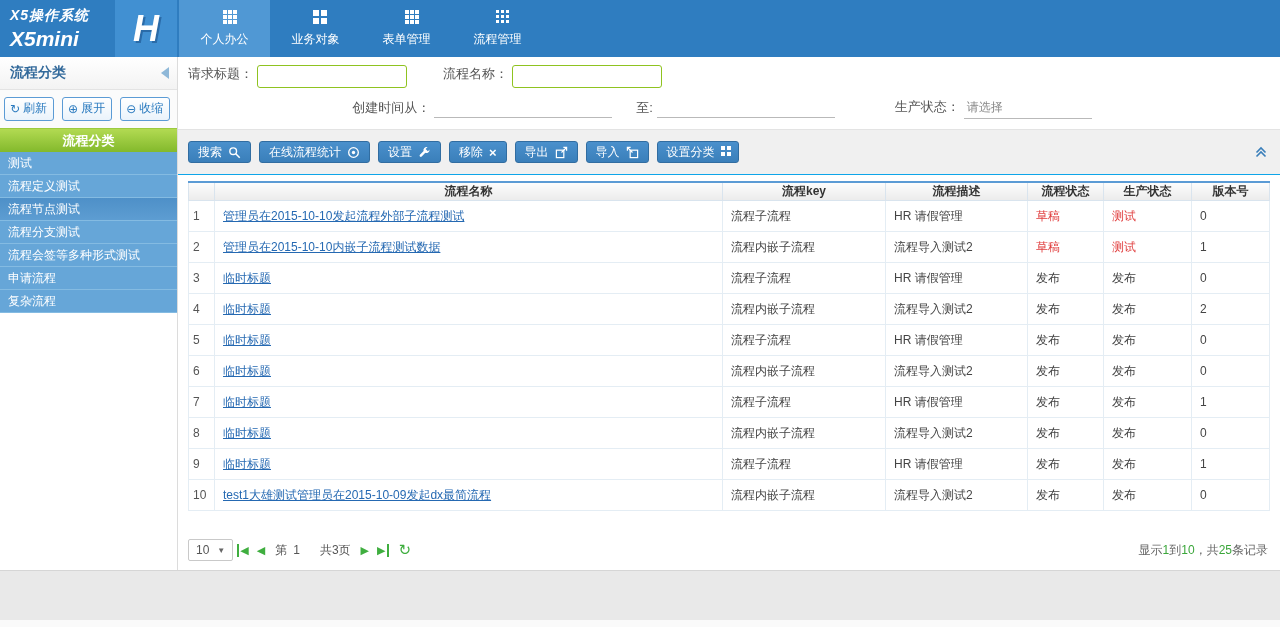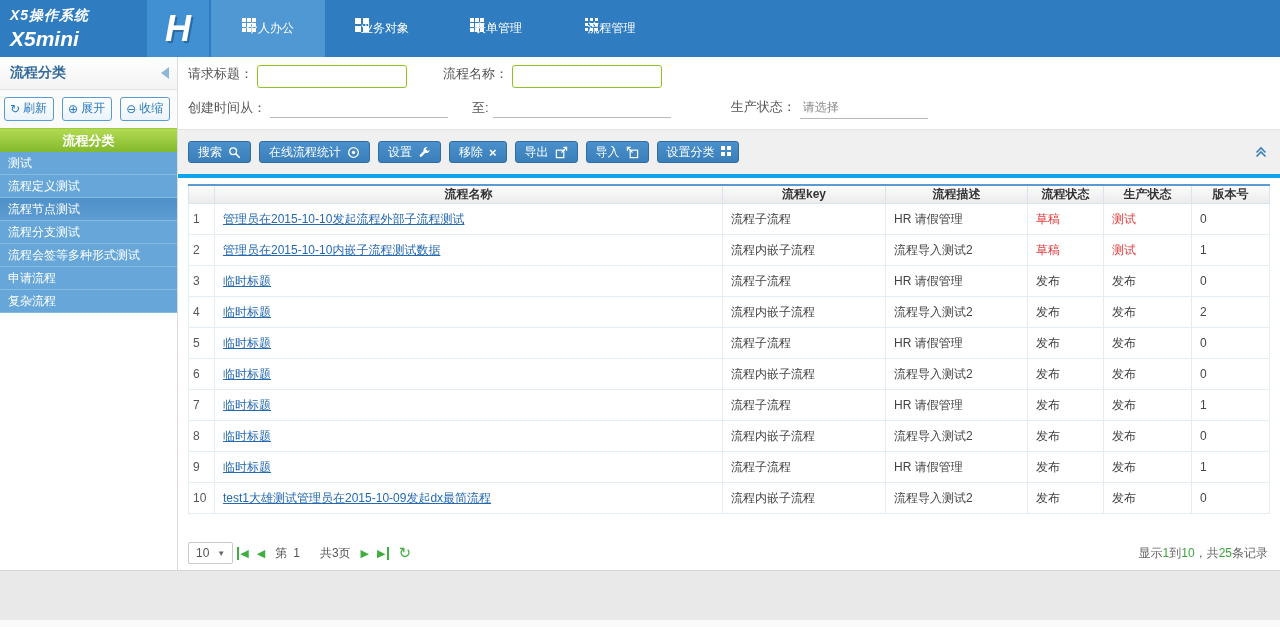--- a/index.html
+++ b/index.html
@@ -1,28 +1,28 @@
 <!DOCTYPE html>
 <html><head>
 <meta charset="utf-8">
 <style>
   * { box-sizing: border-box; margin: 0; padding: 0; }
   html,body { width:1280px; height:627px; font-family:"Liberation Sans","DejaVu Sans",sans-serif; background:#fff; overflow:hidden; }
   .page { width:1280px; height:627px; display:flex; flex-direction:column; }
 
   
   .topbar { height:57px; background:#2f7dc0; display:flex; align-items:stretch; color:#fff; flex:0 0 57px; }
-  .brand { display:flex; align-items:stretch;gap:32px; }
+  .brand { display:flex; align-items:stretch; }
   .brand-text { width:115px; padding:7px 0 0 10px; }
   .brand-title { font-size:14px; font-weight:bold; font-style:italic; letter-spacing:1px; }
   .brand-sub { font-size:21px; font-weight:bold; font-style:italic; margin-top:2px; }
   .logo-tile { width:62px; background:#4190d2; display:flex; align-items:center; justify-content:center; }
   .logo-tile span { font-size:36px; font-weight:bold; font-style:italic; color:#fff; text-shadow:2px 2px 0 #2a6ba8; }
   .nav { display:flex; margin-left:2px; }
-  .nav-item { width:114px; display:flex; flex-direction:row; align-items:center; justify-content:center; cursor:pointer; font-size:12px; }
+  .nav-item { width:91px; display:flex; flex-direction:column; align-items:center; justify-content:center; cursor:pointer; font-size:12px; }
   .nav-item.active { background:#5098d4; }
   .nav-ico { height:16px; display:flex; align-items:flex-start; justify-content:center; margin-bottom:5px; }
   .icon-tiles { width:4px; height:4px; background:#fff; display:block;
     box-shadow:5px 0 0 #fff,10px 0 0 #fff,0 5px 0 #fff,5px 5px 0 #fff,10px 5px 0 #fff,0 10px 0 #fff,5px 10px 0 #fff,10px 10px 0 #fff; }
   .icon-tiles-lg { width:6px; height:6px; background:#fff; display:block; box-shadow:8px 0 0 #fff,0 8px 0 #fff,8px 8px 0 #fff; }
   .icon-dots { width:3px; height:3px; background:#fff; display:block;
     box-shadow:5px 0 0 #fff,10px 0 0 #fff,0 5px 0 #fff,5px 5px 0 #fff,10px 5px 0 #fff,0 10px 0 #fff,5px 10px 0 #fff,10px 10px 0 #fff; }
   .topbar-right { margin-left:auto; display:flex; align-items:center; gap:6px; padding-right:16px; font-size:13px; }
   .topbar-right .sep { width:10px; }
   .tb-link { display:flex; align-items:center; gap:4px; cursor:pointer; }
@@ -42,27 +42,27 @@
   .tree li { height:23px; line-height:23px; padding-left:8px; background:#66a6d8; color:#fff; font-size:12px; border-bottom:1px solid #84bbe2; cursor:pointer; white-space:nowrap; overflow:hidden; }
   .tree li.selected { background:linear-gradient(#4e90c8,#5d9dd2); }
 
   
   .main { flex:1 1 auto; display:flex; flex-direction:column; background:#fff; overflow:hidden; }
   .filter-row1 { display:flex; align-items:center; padding:8px 0 5px 10px; }
   .filter-row1 .grp { display:flex; align-items:flex-start; margin-right:36px; }
   .flabel { font-size:13px; color:#555; margin-right:4px; white-space:nowrap; }
   .green-input { width:150px; height:23px; border:1px solid #8fc320; border-radius:3px; outline:none; padding:0 4px; font-size:12px; }
   .more-btn { width:15px; height:23px; border:1px solid #bfbfbf; margin-left:1px; background:linear-gradient(#fdfdfd,#e4e4e4); font-size:10px; line-height:10px; color:#666; cursor:pointer; border-radius:2px; }
-  .filter-row2 { display:flex; align-items:center; padding:4px 0 10px 10px; }
+  .filter-row2 { display:flex; align-items:center; padding:4px 0 10px 10px;justify-content:center; }
   .filter-row2 .grp { display:flex; align-items:baseline; margin-right:24px; }
   .line-input { width:178px; height:20px; border:none; border-bottom:1px solid #b9b9b9; outline:none; background:transparent; font-size:12px; padding:0 3px; }
   .line-select { display:inline-block; width:128px; border-bottom:1px solid #b9b9b9; color:#888; font-size:12px; padding:2px 3px; cursor:pointer; }
   .gap-lg { width:36px; }
 
-  .toolbar { background:#f0f0f0; border-top:1px solid #e3e3e3; border-bottom:4px solid #0ea5e9; display:flex; align-items:center; gap:8px; padding:11px 12px 11px 10px; }
+  .toolbar { background:#f0f0f0; border-top:1px solid #e3e3e3; border-bottom:1px solid #0ea5e9; display:flex; align-items:center; gap:8px; padding:11px 12px 11px 10px; }
   .tb-btn { display:inline-flex; align-items:center; gap:6px; background:linear-gradient(#4a90cc,#3a7fba); color:#fff; border:1px solid #316da1; border-radius:3px; height:22px; padding:0 9px; font-size:12px; cursor:pointer; }
   .tb-btn svg { display:block; }
   .tb-btn .x { font-weight:bold; font-size:13px; line-height:1; }
   .icon-cat { width:4px; height:4px; background:#fff; display:inline-block; box-shadow:6px 0 0 #fff,0 6px 0 #fff,6px 6px 0 #fff; margin:-4px 4px 4px 0; }
   .toolbar-collapse { margin-left:auto; cursor:pointer; display:flex; }
 
   
   .grid { margin:6px 10px 0 10px; }
   table { width:100%; border-collapse:collapse; font-size:12px; table-layout:fixed; }
   th { background:linear-gradient(#fcfcfc,#ebebeb); border:1px solid #d9e4ee; border-top:2px solid #5b9bd5; height:17px; font-weight:bold; color:#333; text-align:center; }

